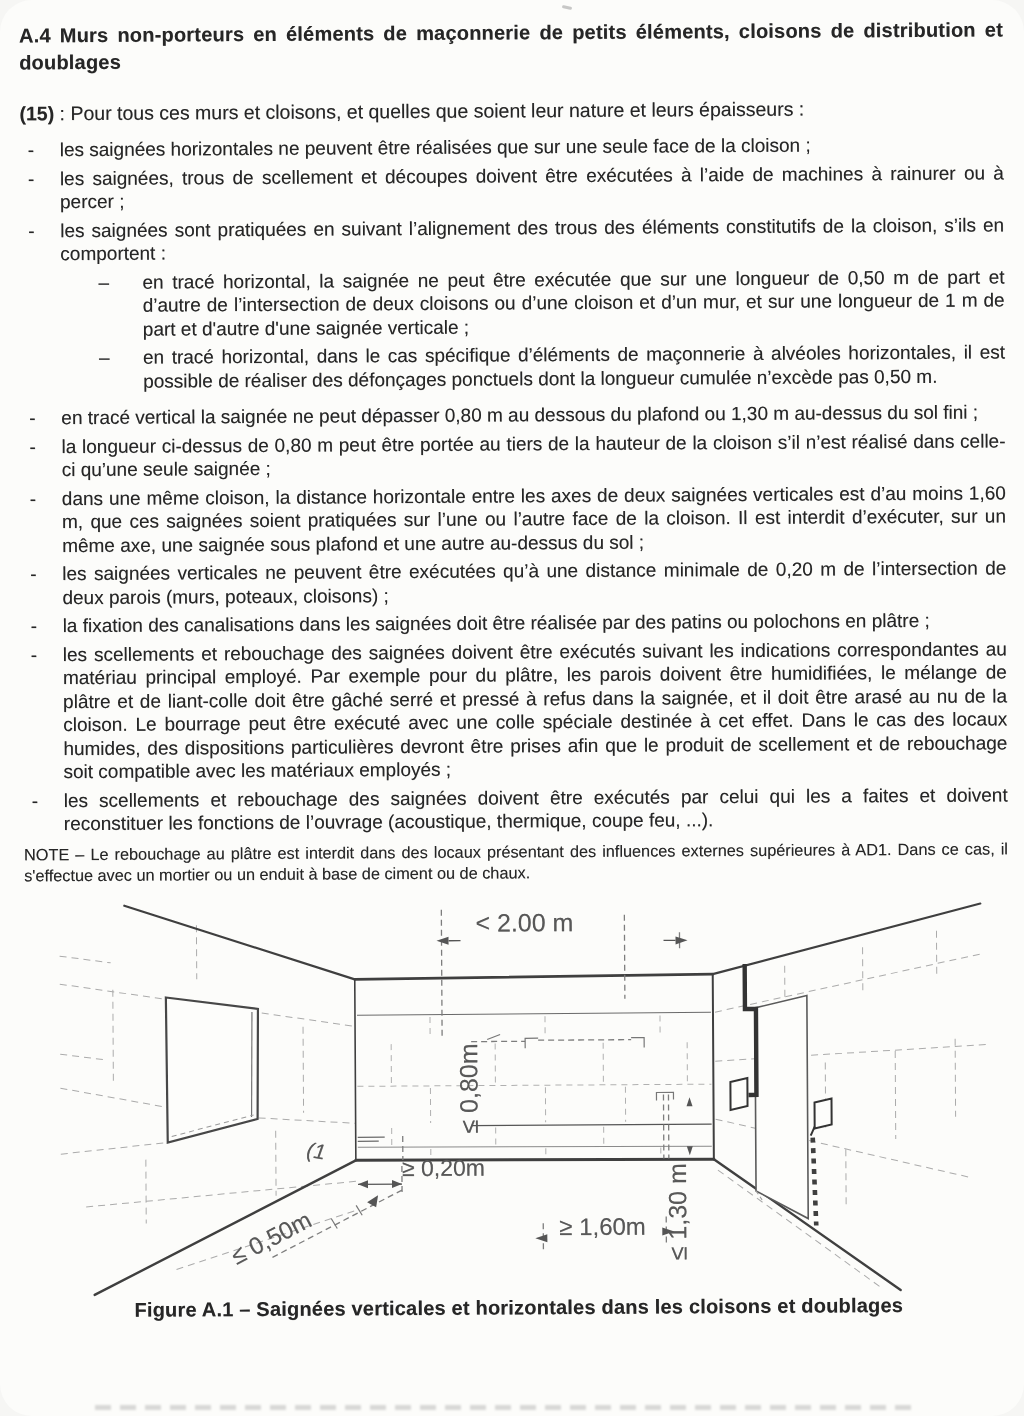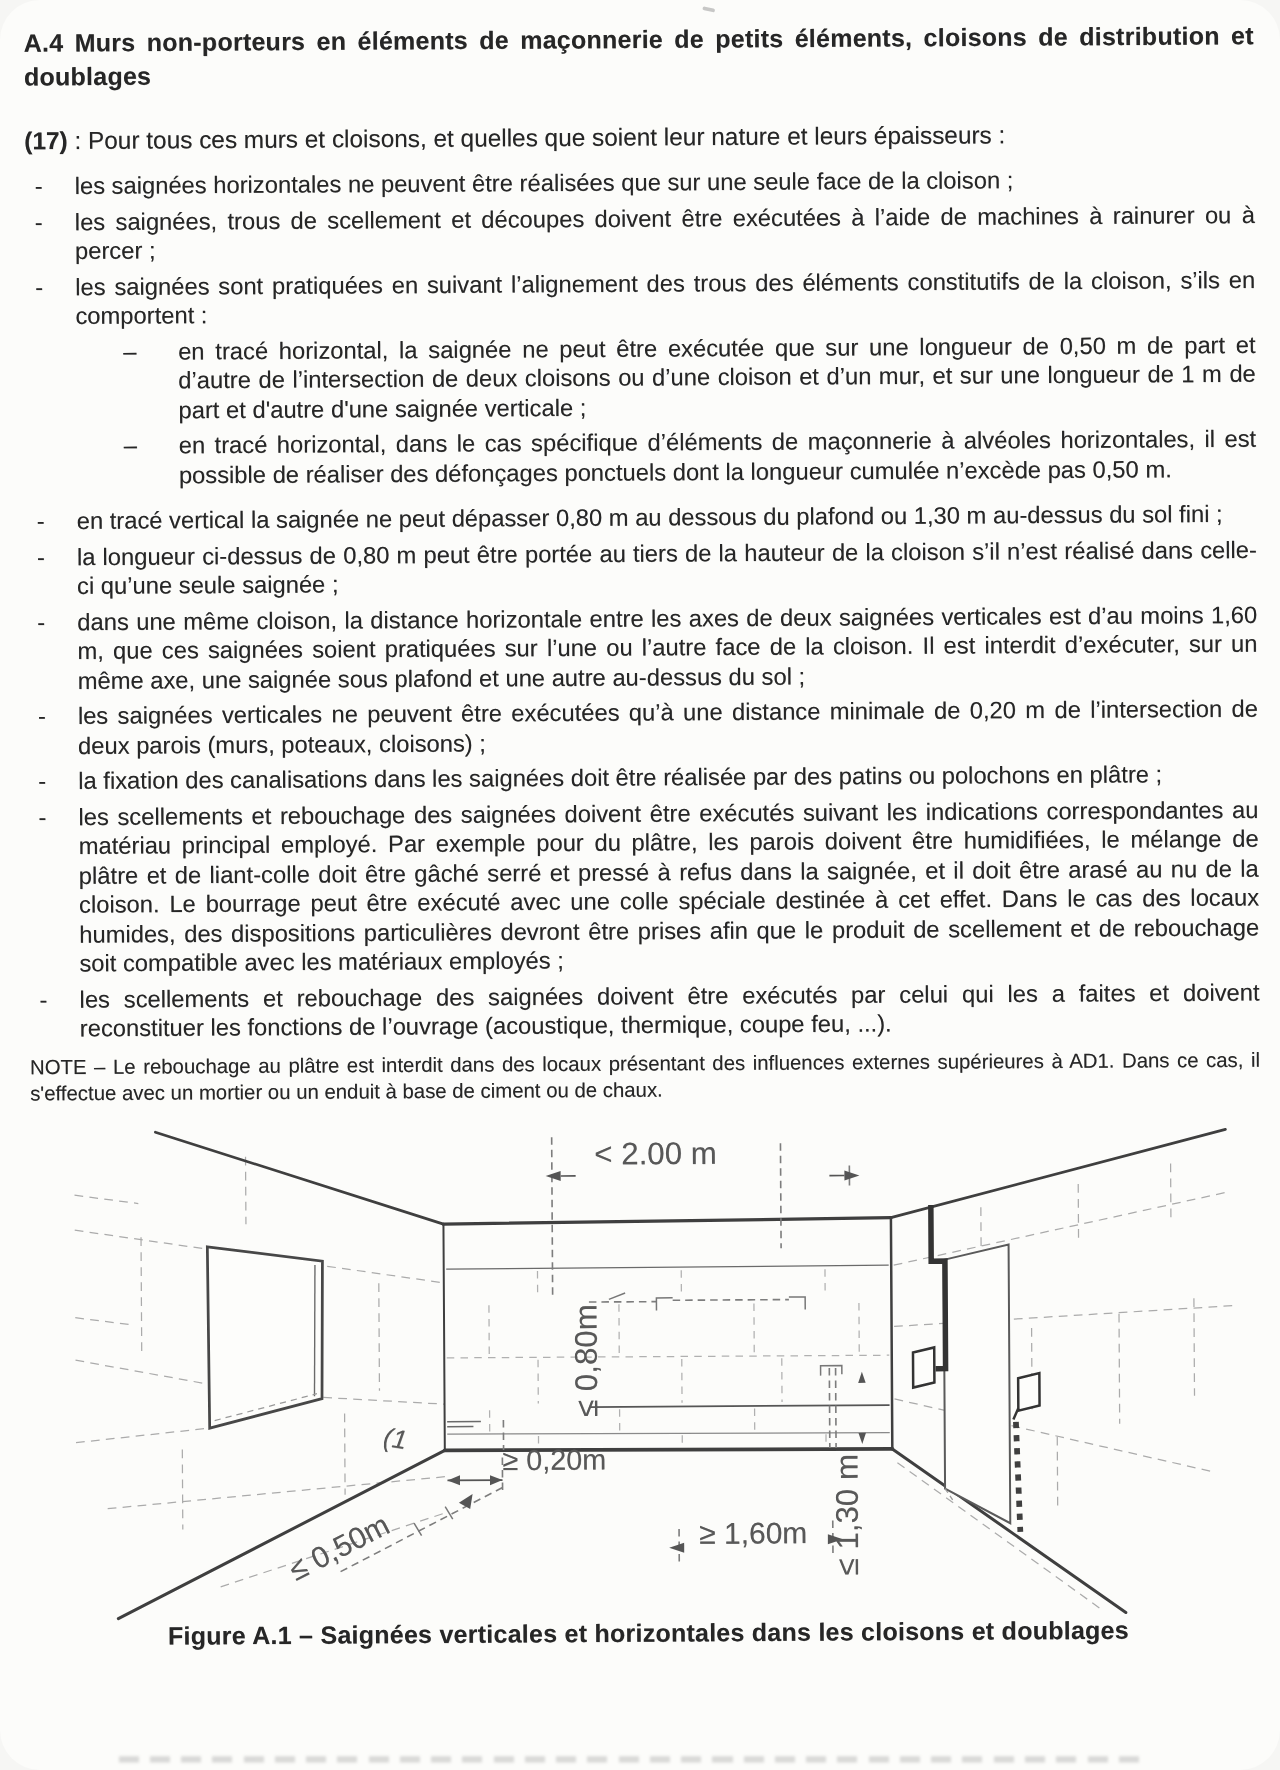--- a/index.html
+++ b/index.html
@@ -120,21 +120,21 @@
 </head>
 <body>
 
 <div class="page">
   <div class="speck"></div>
 
   <div class="content">
 
     <h1 class="doc-heading">A.4 Murs non-porteurs en éléments de maçonnerie de petits éléments, cloisons de distribution et doublages</h1>
 
-    <p class="intro"><span class="num">(17)</span><span> : Pour tous ces murs et cloisons, et quelles que soient leur nature et leurs épaisseurs :</span></p>
+    <p class="intro"><span class="num">(15)</span><span> : Pour tous ces murs et cloisons, et quelles que soient leur nature et leurs épaisseurs :</span></p>
 
     <ul class="clauses">
       <li>les saignées horizontales ne peuvent être réalisées que sur une seule face de la cloison ;</li>
       <li>les saignées, trous de scellement et découpes doivent être exécutées à l’aide de machines à rainurer ou à percer ;</li>
       <li>les saignées sont pratiquées en suivant l’alignement des trous des éléments constitutifs de la cloison, s’ils en comportent :</li>
     </ul>
     <ul class="subclauses">
       <li>en tracé horizontal, la saignée ne peut être exécutée que sur une longueur de 0,50 m de part et d’autre de l’intersection de deux cloisons ou d’une cloison et d’un mur, et sur une longueur de 1 m de part et d'autre d'une saignée verticale ;</li>
       <li>en tracé horizontal, dans le cas spécifique d’éléments de maçonnerie à alvéoles horizontales, il est possible de réaliser des défonçages ponctuels dont la longueur cumulée n’excède pas 0,50 m.</li>
     </ul>

